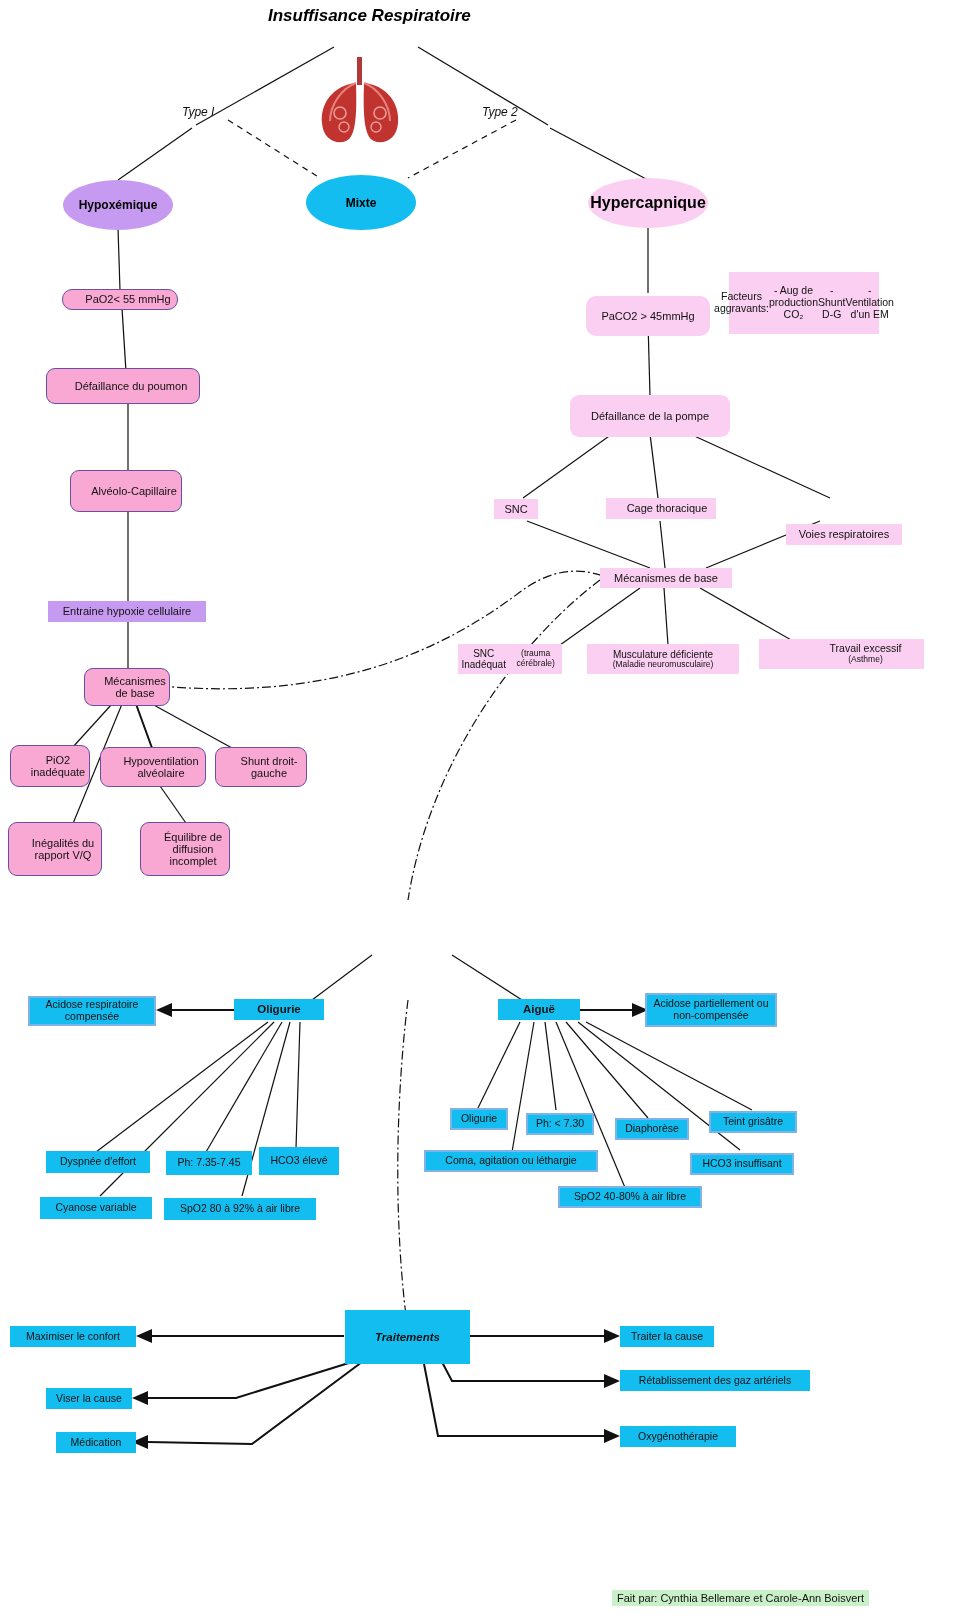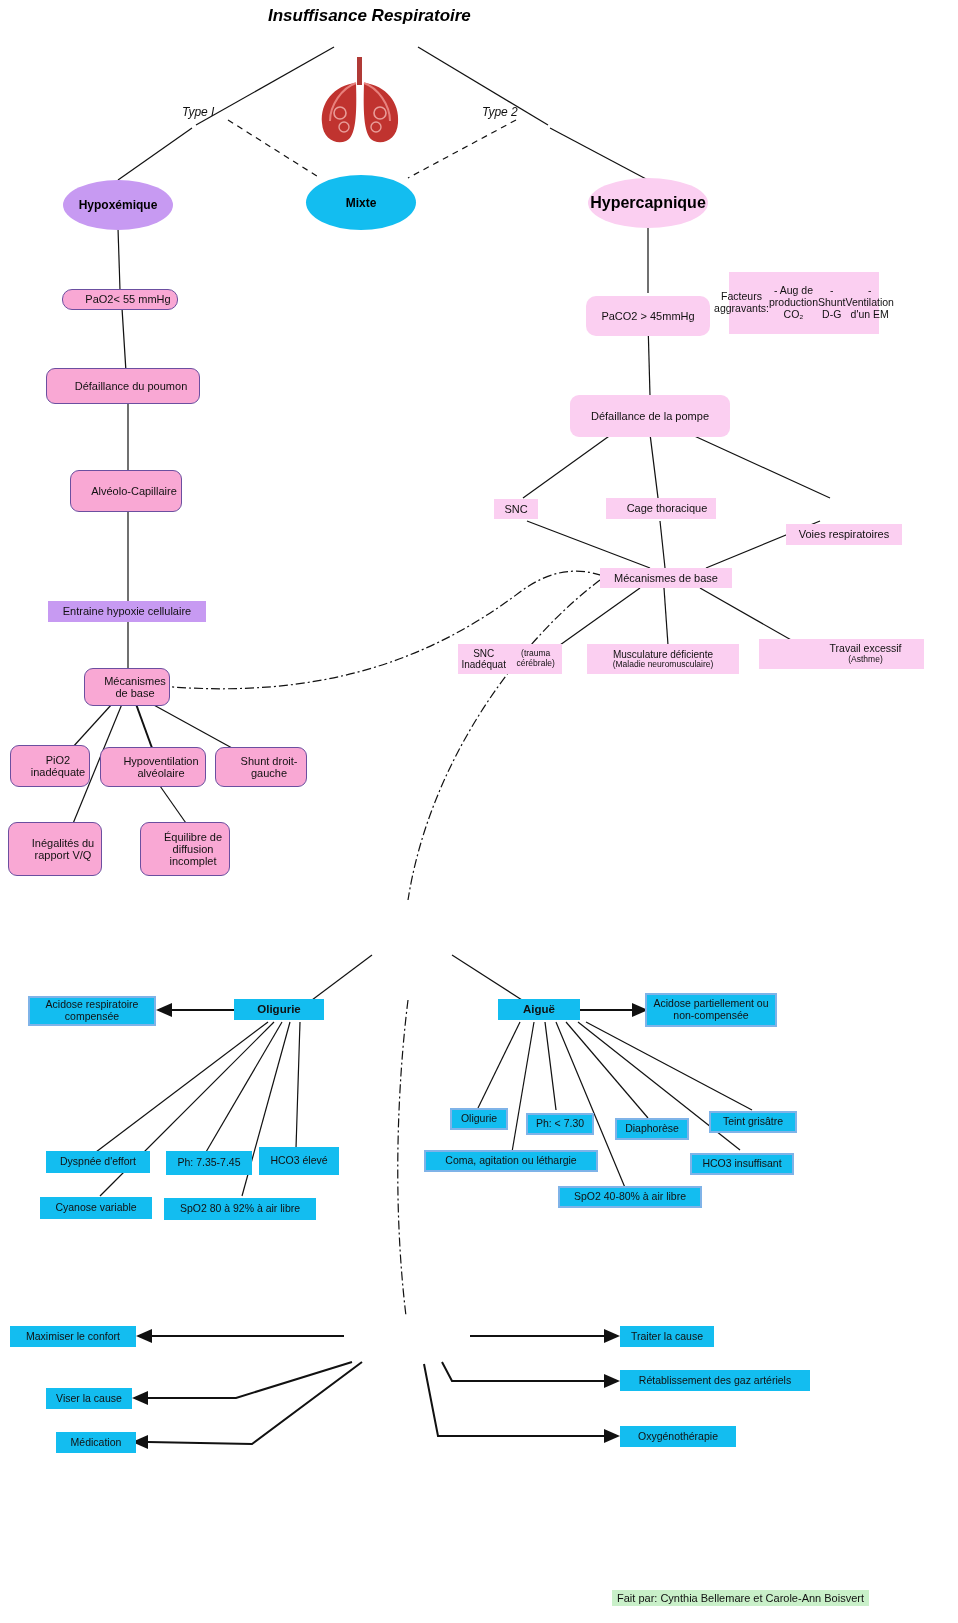--- a/index.html
+++ b/index.html
@@ -266,20 +266,23 @@
   <div class="node cyan-b" style="left:424px;top:1150px;width:174px;height:22px;font-size:10.5px;">
     <span>Coma, agitation ou léthargie</span>
   </div>
   <div class="node cyan-b" style="left:690px;top:1153px;width:104px;height:22px;font-size:10.5px;">
     <span>HCO3 insuffisant</span>
   </div>
   <div class="node cyan-b" style="left:558px;top:1186px;width:144px;height:22px;font-size:10.5px;">
     <span>SpO2 40-80% à air libre</span>
   </div>
 
+  <div class="node cyan" style="left:345px;top:1310px;width:125px;height:54px;font-size:11.5px;font-style:italic;font-weight:bold;">
+    <span>Traitements</span>
+  </div>
 
   <div class="node cyan" style="left:10px;top:1326px;width:126px;height:21px;font-size:10.5px;">
     <span>Maximiser le confort</span>
   </div>
   <div class="node cyan" style="left:46px;top:1388px;width:86px;height:21px;font-size:10.5px;">
     <span>Viser la cause</span>
   </div>
   <div class="node cyan" style="left:56px;top:1432px;width:80px;height:21px;font-size:10.5px;">
     <span>Médication</span>
   </div>

